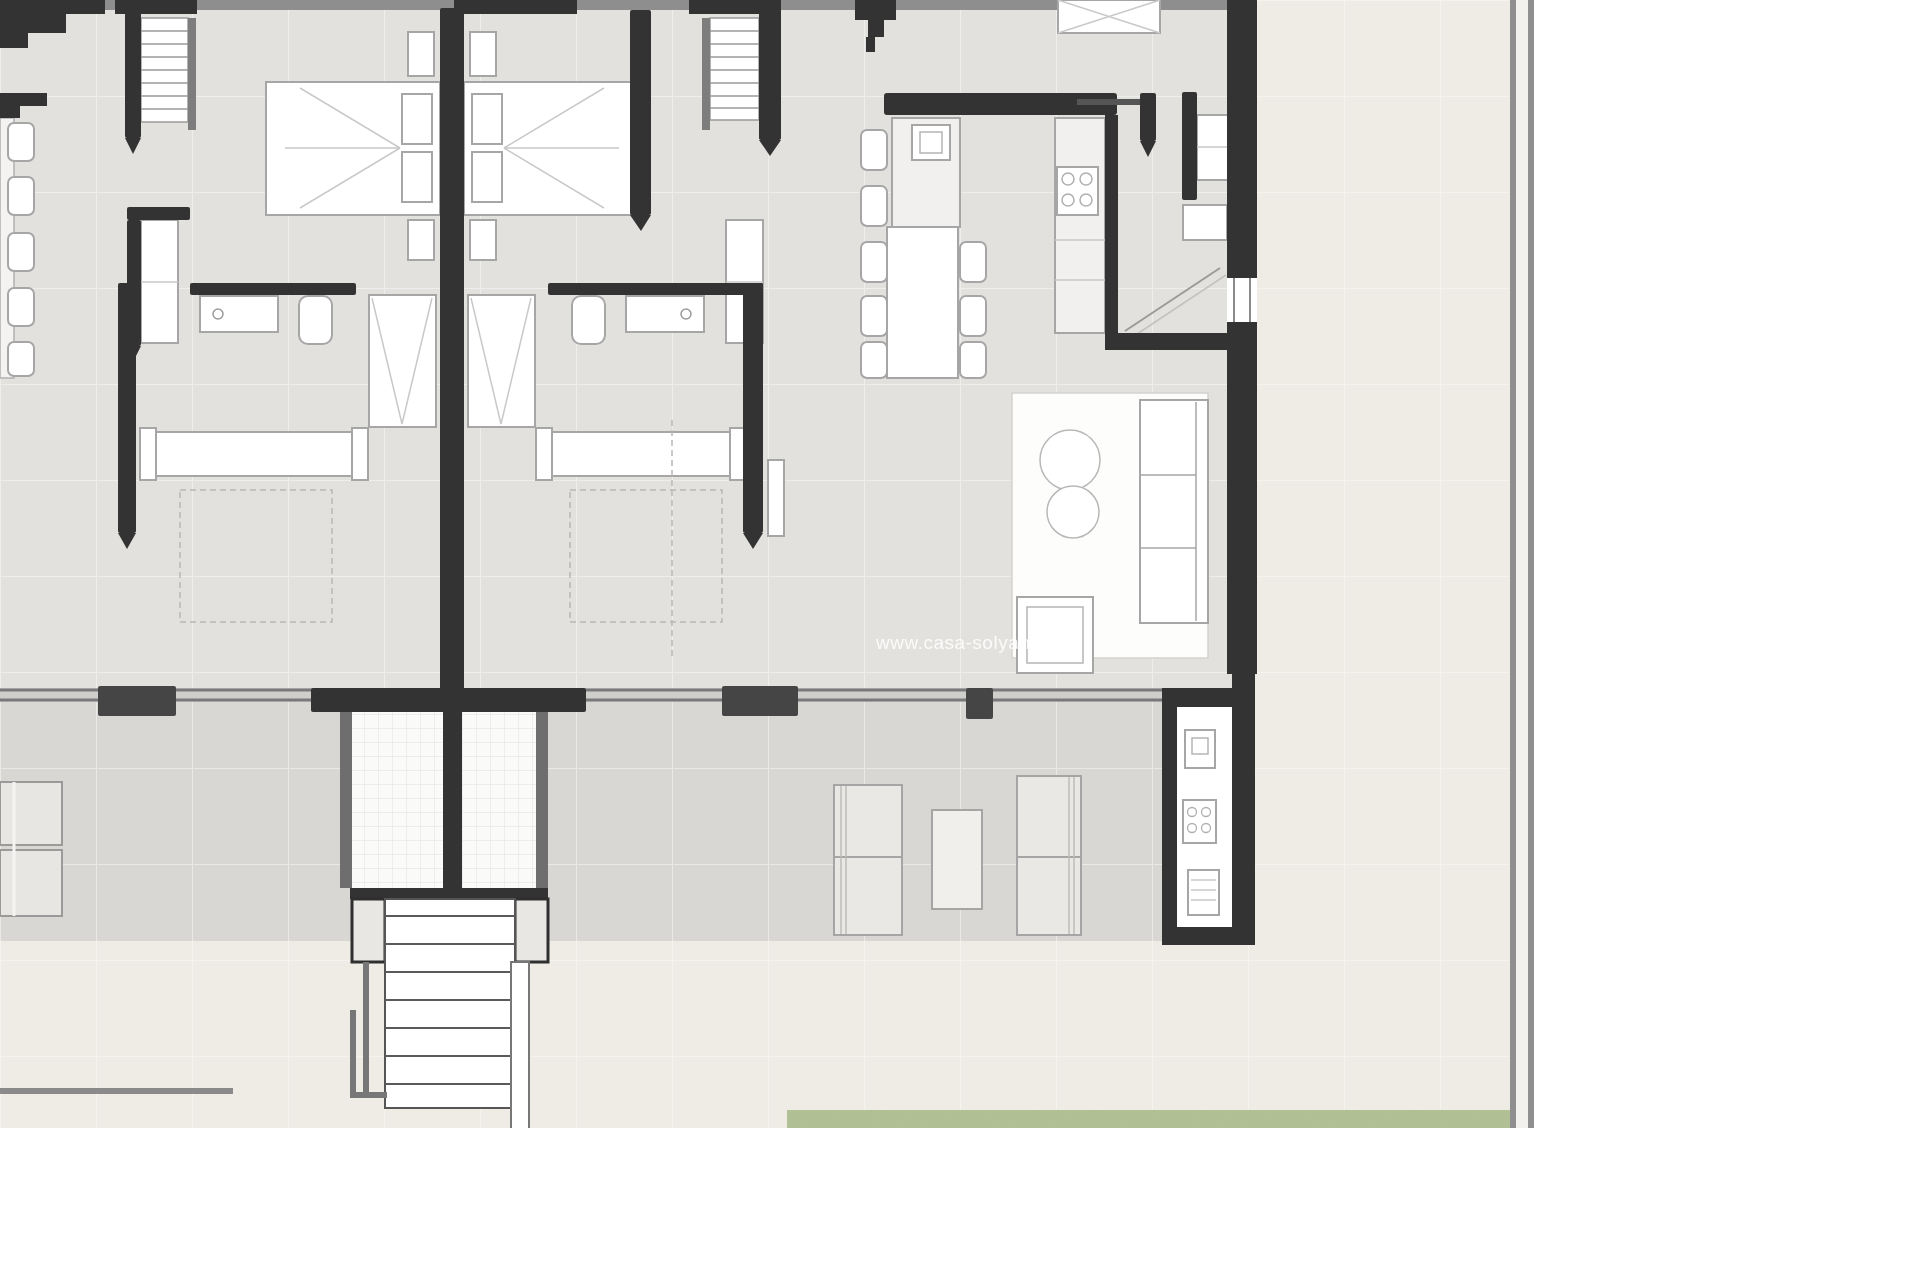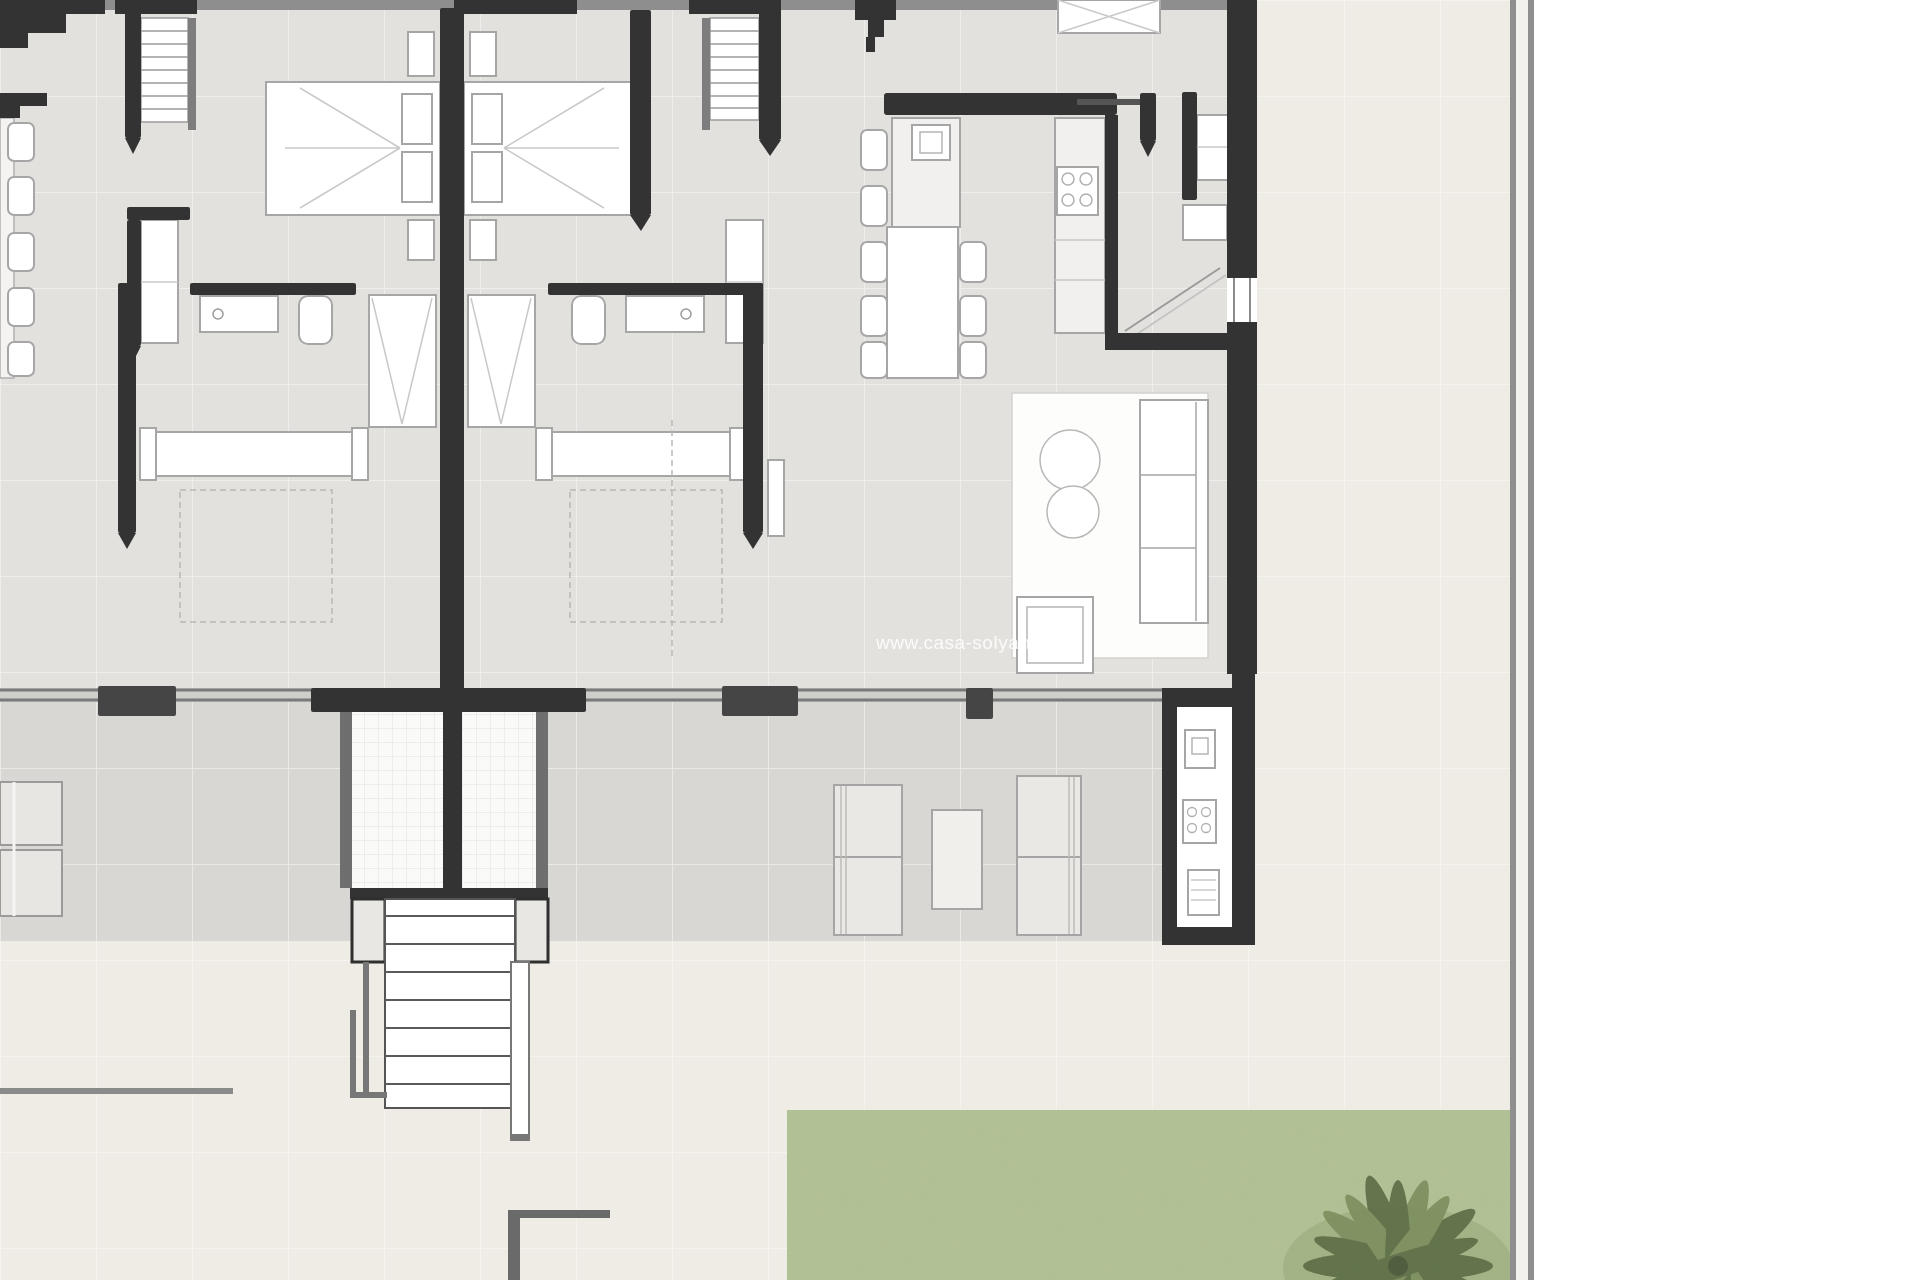--- a/index.html
+++ b/index.html
@@ -1,16 +1,16 @@
 <!DOCTYPE html>
 <html style="--wall: #333333; --wall_gray: #8e8e8e; --pillar: #454545; --line_gray: #7a7a7a; --outline: #a6a6a6; --light_outline: #c9c9c9; --floor: #e2e1de; --terrace: #d9d7d3; --path: #efece6; --porch: #fafaf9; --furniture: #f1f0ee; --grass: #b5c397; --grass_shadow: #96a878; --palm_dark: #5e6f48; --palm_light: #7e905f; --border: #8f8f8f; --margin: #ffffff;"><head>
 <meta charset="utf-8">
 <style>
   html,body{margin:0;padding:0;background:#ffffff;}
-  .stage{position:relative;width:1920px;height:1280px;overflow:hidden;background:#a3a3a3;
+  .stage{position:relative;width:1920px;height:1128px;overflow:hidden;background:#a3a3a3;
          font-family:"Liberation Sans", sans-serif;}
   svg{position:absolute;left:0;top:0;display:block;}
   .wall      {fill:var(--wall,#333333);}
   .wallgray  {fill:var(--wall_gray,#8e8e8e);}
   .pillar    {fill:var(--pillar,#454545);}
   .linegray  {stroke:var(--line_gray,#7a7a7a);}
   .wfill     {fill:#ffffff;stroke:var(--outline,#a6a6a6);stroke-width:2;}
   .ffill     {fill:var(--furniture,#f1f0ee);stroke:var(--outline,#a6a6a6);stroke-width:2;}
   .thin      {stroke:var(--light_outline,#c9c9c9);stroke-width:1.5;fill:none;}
   .dash      {stroke:#b9b8b5;stroke-width:1.5;fill:none;stroke-dasharray:6 4;}

